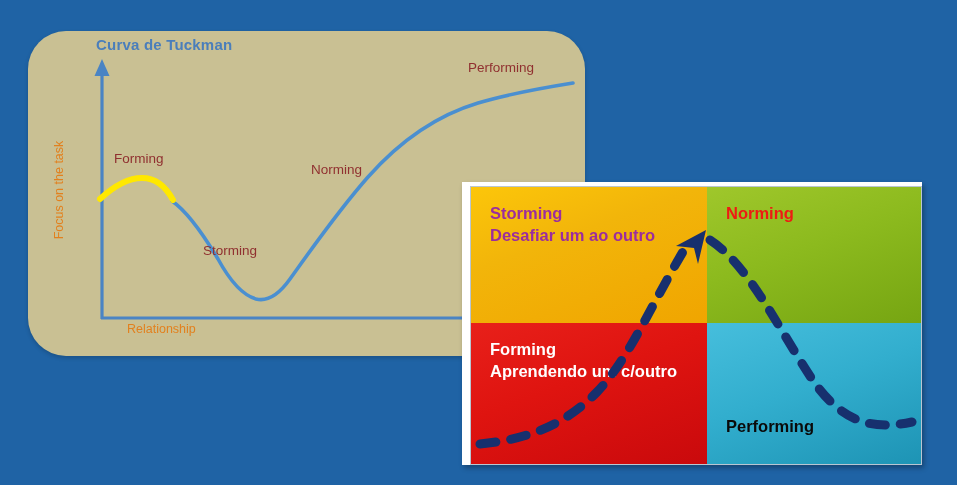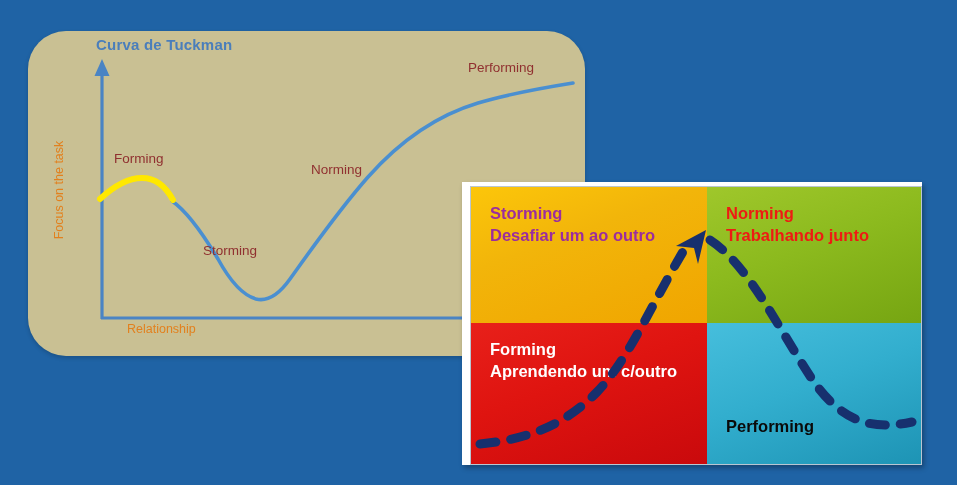--- a/index.html
+++ b/index.html
@@ -181,21 +181,20 @@
   <div id="matrix">
     <div id="matrix-grid">
 
       <div class="quad" id="quad-storming">
         <div class="quad-line">Storming</div>
         <div class="quad-line">Desafiar um ao outro</div>
       </div>
 
       <div class="quad" id="quad-norming">
         <div class="quad-line">Norming</div>
-        <div class="quad-line">Trabalhando junto</div>
       </div>
 
       <div class="quad" id="quad-forming">
         <div class="quad-line">Forming</div>
         <div class="quad-line">Aprendendo um c/outro</div>
       </div>
 
       <div class="quad" id="quad-performing">
         <div class="quad-line" style="margin-top:77px;">Performing</div>
       </div>

